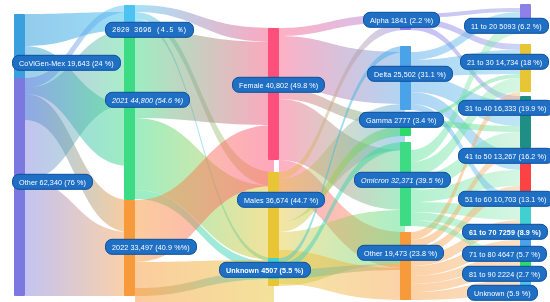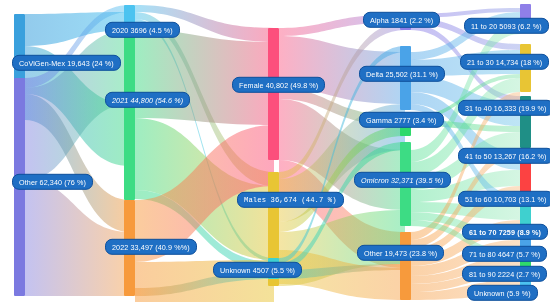--- a/index.html
+++ b/index.html
@@ -271,30 +271,30 @@
       <rect x="520" y="238" width="11" height="22" rx="1" fill="#4aa3e8"></rect>
       <rect x="520" y="256" width="11" height="16" rx="1" fill="#2fd96b"></rect>
       <rect x="520" y="268" width="11" height="12" rx="1" fill="#f79a3c"></rect>
       <rect x="520" y="280" width="11" height="18" rx="1" fill="#4cc3f0"></rect>
     </g>
   </svg>
 
   <div class="node-label nl-left" style="left:12px;  top:63px;">CoViGen-Mex 19,643 (24 %)</div>
   <div class="node-label nl-left" style="left:12px;  top:182px;">Other 62,340 (76 %)</div>
 
-  <div class="node-label nl-left" style="left:105px; top:30px;">2020 3696 (4.5 %)</div>
+  <div class="node-label nl-left" style="left:105px; top:30px;font-family:Liberation Mono, monospace;">2020 3696 (4.5 %)</div>
   <div class="node-label nl-left" style="left:105px; top:100px;font-style:italic;">2021 44,800 (54.6 %)</div>
   <div class="node-label nl-left" style="left:105px; top:225px;margin-top:22px;">2022 33,497 (40.9 %%)</div>
 
   <div class="node-label nl-left" style="left:232px; top:85px;">Female 40,802 (49.8 %)</div>
-  <div class="node-label nl-left" style="left:237px; top:200px;font-family:Liberation Mono, monospace;">Males 36,674 (44.7 %)</div>
-  <div class="node-label nl-left" style="left:213px; top:270px;">Unknown 4507 (5.5 %)</div>
+  <div class="node-label nl-left" style="left:237px; top:200px;">Males 36,674 (44.7 %)</div>
+  <div class="node-label nl-left" style="left:219px; top:270px;font-weight:bold;">Unknown 4507 (5.5 %)</div>
 
   <div class="node-label nl-left" style="left:363px; top:20px;">Alpha 1841 (2.2 %)</div>
-  <div class="node-label nl-left" style="left:359px; top:74px;">Delta 25,502 (31.1 %)</div>
+  <div class="node-label nl-left" style="left:367px; top:74px;">Delta 25,502 (31.1 %)</div>
   <div class="node-label nl-left" style="left:359px; top:120px;">Gamma 2777 (3.4 %)</div>
   <div class="node-label nl-left" style="left:354px; top:180px;font-style:italic;">Omicron 32,371 (39.5 %)</div>
   <div class="node-label nl-left" style="left:357px; top:253px;">Other 19,473 (23.8 %)</div>
 
   <div class="node-label nl-left" style="left:464px; top:26px;">11 to 20 5093 (6.2 %)</div>
   <div class="node-label nl-left" style="left:460px; top:62px;">21 to 30 14,734 (18 %)</div>
   <div class="node-label nl-left" style="left:458px; top:108px;">31 to 40 16,333 (19.9 %)</div>
   <div class="node-label nl-left" style="left:458px; top:156px;">41 to 50 13,267 (16.2 %)</div>
   <div class="node-label nl-left" style="left:458px; top:199px;">51 to 60 10,703 (13.1 %)</div>
   <div class="node-label nl-left" style="left:462px; top:232px;font-weight:bold;">61 to 70 7259 (8.9 %)</div>

